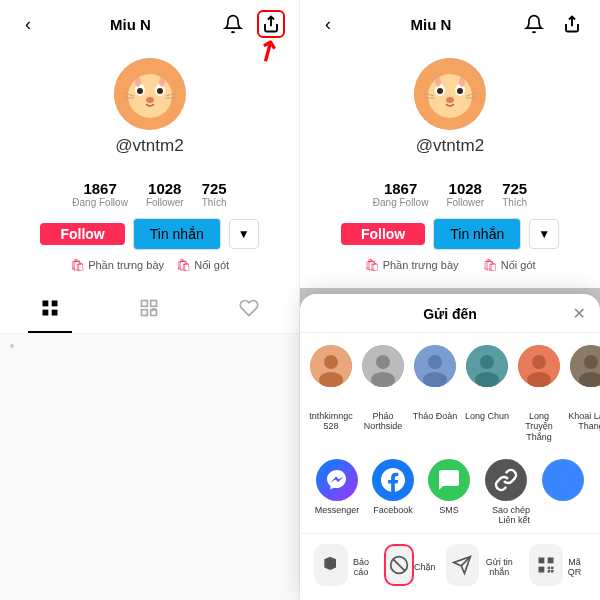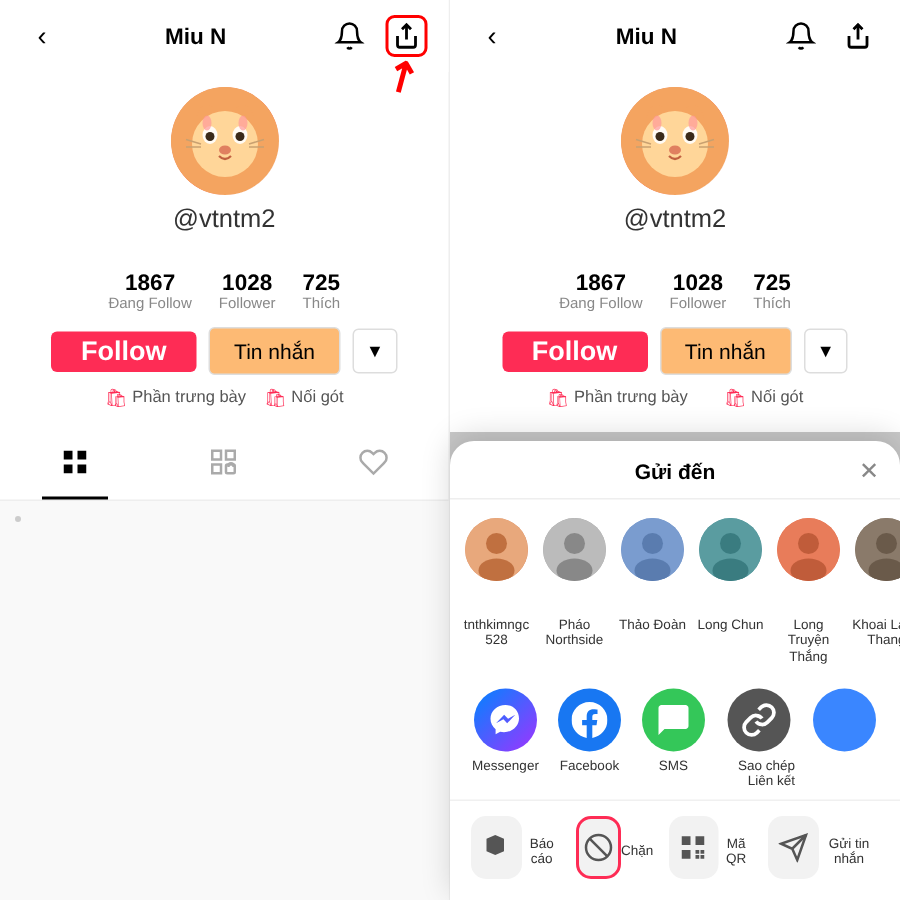--- a/index.html
+++ b/index.html
@@ -134,26 +134,26 @@
       margin-bottom: 8px;
       width: 100%;
       justify-content: center;
     }
     .follow-btn {
       background: #fe2c55;
       color: #fff;
       border: none;
       border-radius: 4px;
       padding: 3px 20px;
-      font-size: 18px;
+      font-size: 14px;
       font-weight: 600;
       cursor: pointer;
     }
     .message-btn {
-      background: #fdba74;
+      background: #0ea5e9;
       color: #000;
       border: 1px solid #ddd;
       border-radius: 4px;
       padding: 7px 16px;
       font-size: 14px;
       cursor: pointer;
     }
     .dropdown-btn {
       background: #fff;
       border: 1px solid #ddd;
@@ -717,36 +717,36 @@
         <div class="action-icon-box highlighted">
           <svg width="20" height="20" viewBox="0 0 24 24" fill="none" stroke="#555" stroke-width="2">
             <circle cx="12" cy="12" r="10"></circle>
             <line x1="4.93" y1="4.93" x2="19.07" y2="19.07"></line>
           </svg>
         </div>
         <span class="action-label">Chặn</span>
       </div>
       <div class="action-item">
         <div class="action-icon-box">
+          <svg width="20" height="20" viewBox="0 0 24 24" fill="none" stroke="#555" stroke-width="2">
+            <line x1="22" y1="2" x2="11" y2="13"></line>
+            <polygon points="22 2 15 22 11 13 2 9 22 2"></polygon>
+          </svg>
+        </div>
+        <span class="action-label">Gửi tin nhắn</span>
+      </div>
+      <div class="action-item">
+        <div class="action-icon-box">
           <svg width="20" height="20" viewBox="0 0 24 24" fill="#555">
             <rect x="3" y="3" width="7" height="7"></rect>
               <rect x="14" y="3" width="7" height="7"></rect>
             <rect x="3" y="14" width="7" height="7"></rect>
             <rect x="14" y="14" width="3" height="3"></rect>
               <rect x="18" y="14" width="3" height="3"></rect>
             <rect x="14" y="18" width="3" height="3"></rect>
               <rect x="18" y="18" width="3" height="3"></rect>
           </svg>
         </div>
         <span class="action-label">Mã QR</span>
       </div>
-      <div class="action-item">
-        <div class="action-icon-box">
-          <svg width="20" height="20" viewBox="0 0 24 24" fill="none" stroke="#555" stroke-width="2">
-            <line x1="22" y1="2" x2="11" y2="13"></line>
-            <polygon points="22 2 15 22 11 13 2 9 22 2"></polygon>
-          </svg>
-        </div>
-        <span class="action-label">Gửi tin nhắn</span>
-      </div>
     </div>
   </div>
 </div>
 
 </body></html>

